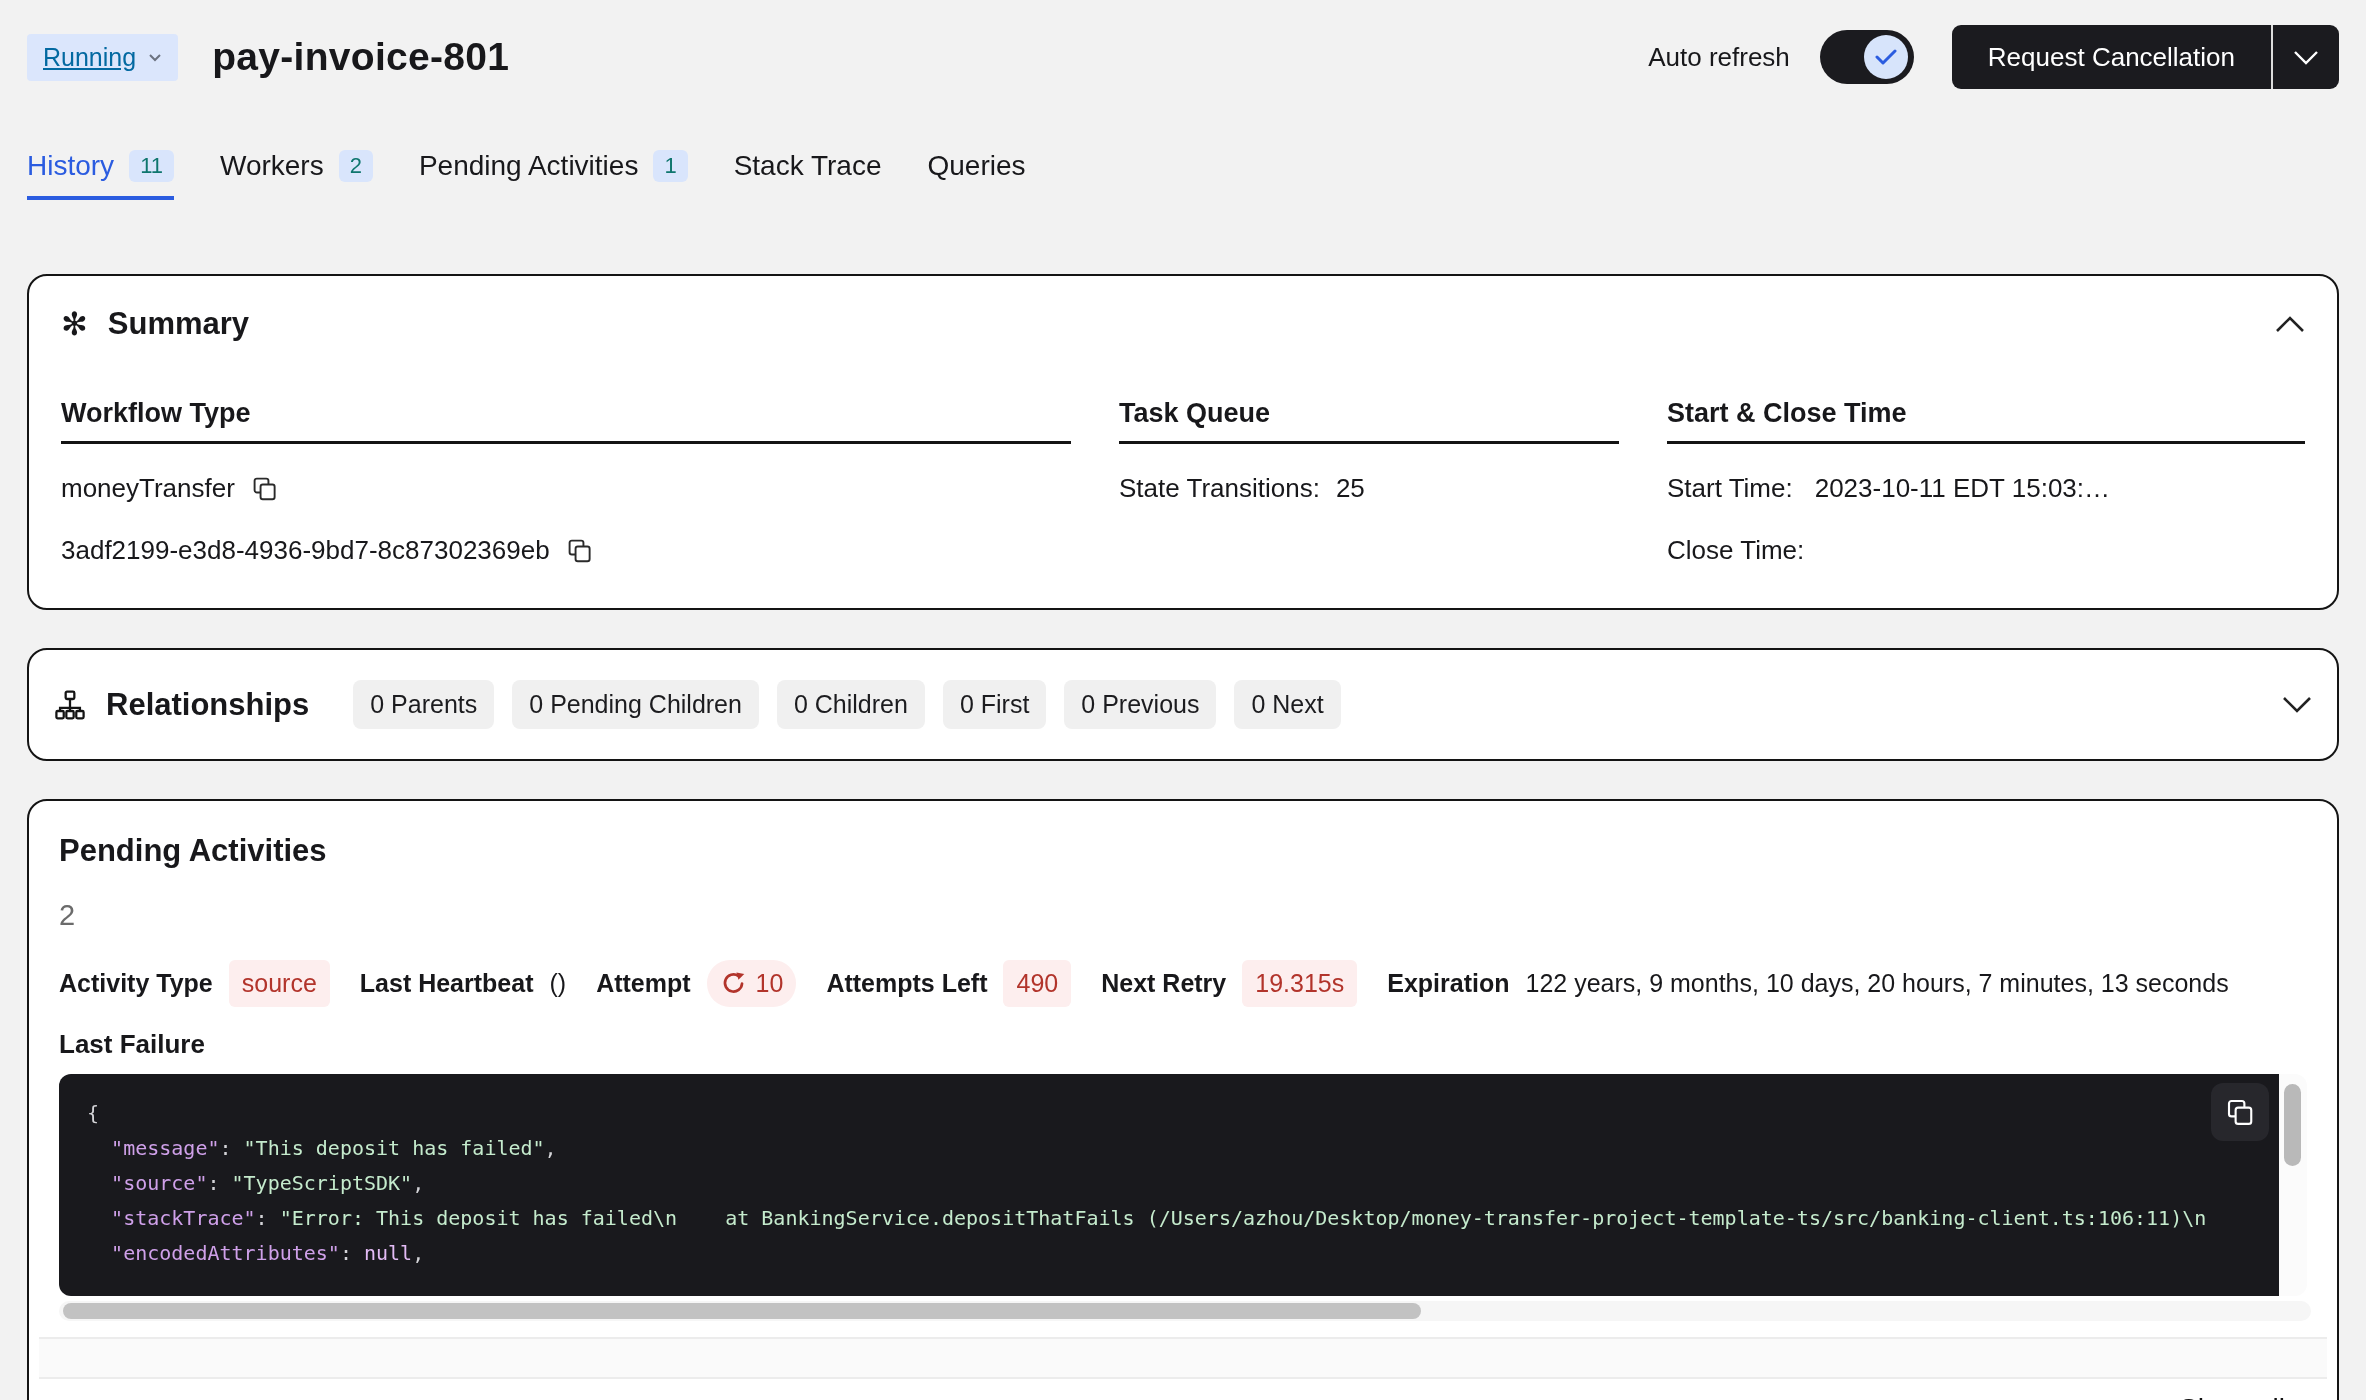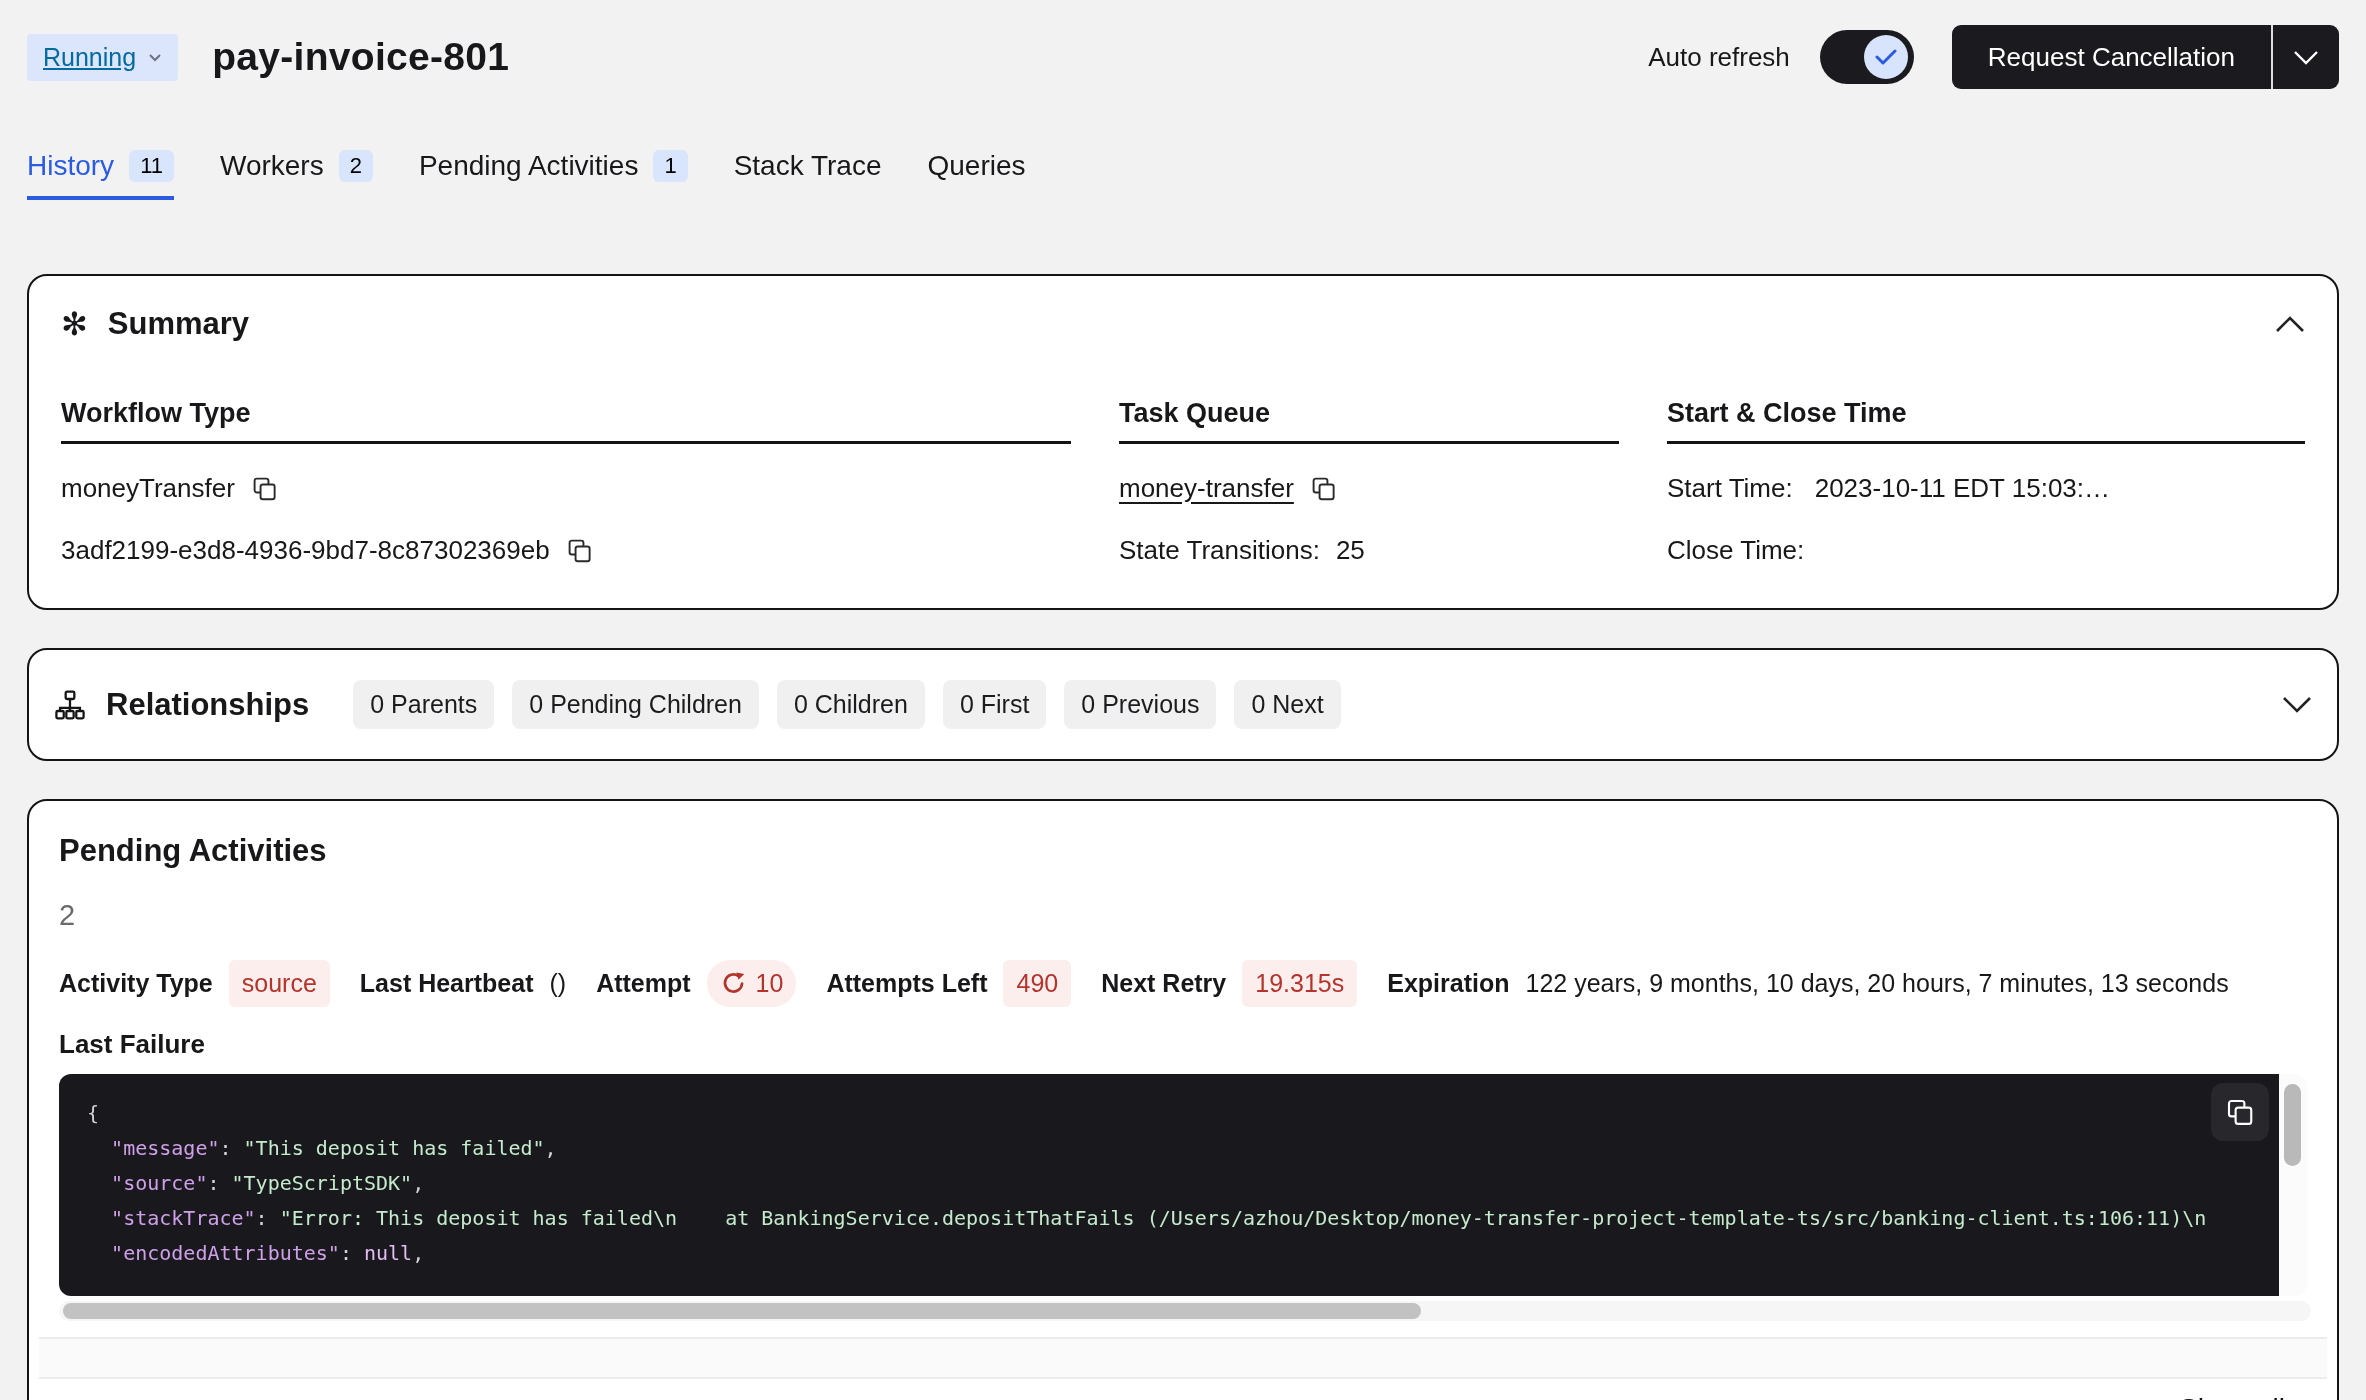--- a/index.html
+++ b/index.html
@@ -38,21 +38,21 @@
   .cancel-btn-main { display:flex; align-items:center; padding:0 36px; font-size:26px; }
   .cancel-btn-divider { width:2px; background:rgba(255,255,255,.85); margin:0; }
   .cancel-btn-caret { width:66px; display:flex; align-items:center; justify-content:center; }
 
   
   .tabs { display:flex; gap:46px; margin-top:60px; font-size:28px; }
   .tab { display:flex; align-items:center; gap:15px; padding-bottom:14px; cursor:pointer;
          border-bottom:4px solid transparent; font-weight:500; }
   .tab.active { color:#2b5ce0; border-bottom-color:#2b5ce0; }
   .tab-badge {
-    background:#d9e5fc; color:#000000; font-size:22px; font-weight:500;
+    background:#d9e5fc; color:#0f766e; font-size:22px; font-weight:500;
     padding:5px 11px; border-radius:6px; line-height:1;
   }
 
   
   .card { background:#fff; border:2px solid #141414; border-radius:20px; }
   .card-head { display:flex; align-items:center; gap:20px; }
   .card-title { font-size:31px; font-weight:700; }
   .collapse-btn { margin-left:auto; cursor:pointer; display:flex; align-items:center; }
 
   
@@ -195,29 +195,20 @@
             <svg width="27" height="27" viewBox="0 0 24 24" fill="none" stroke="currentColor" stroke-width="1.7">
                 <rect x="8.5" y="8.5" width="12.5" height="13" rx="2"></rect>
                 <path d="M15.5 8.5V5.2a2 2 0 0 0-2-2H5.2a2 2 0 0 0-2 2v8.3a2 2 0 0 0 2 2h3.3"></path>
               </svg>
           </span>
         </div>
       </div>
 
       <div>
         <div class="col-header">Task Queue</div>
-        <div class="sum-row">
-          <span class="tq-link">money-transfer</span>
-          <span class="copy-btn">
-            <svg width="27" height="27" viewBox="0 0 24 24" fill="none" stroke="currentColor" stroke-width="1.7">
-                <rect x="8.5" y="8.5" width="12.5" height="13" rx="2"></rect>
-                <path d="M15.5 8.5V5.2a2 2 0 0 0-2-2H5.2a2 2 0 0 0-2 2v8.3a2 2 0 0 0 2 2h3.3"></path>
-              </svg>
-          </span>
-        </div>
         <div class="sum-row">
           <span>State Transitions:</span>
           <span>25</span>
         </div>
       </div>
 
       <div>
         <div class="col-header">Start &amp; Close Time</div>
         <div class="sum-row">
           <span>Start Time:</span>

